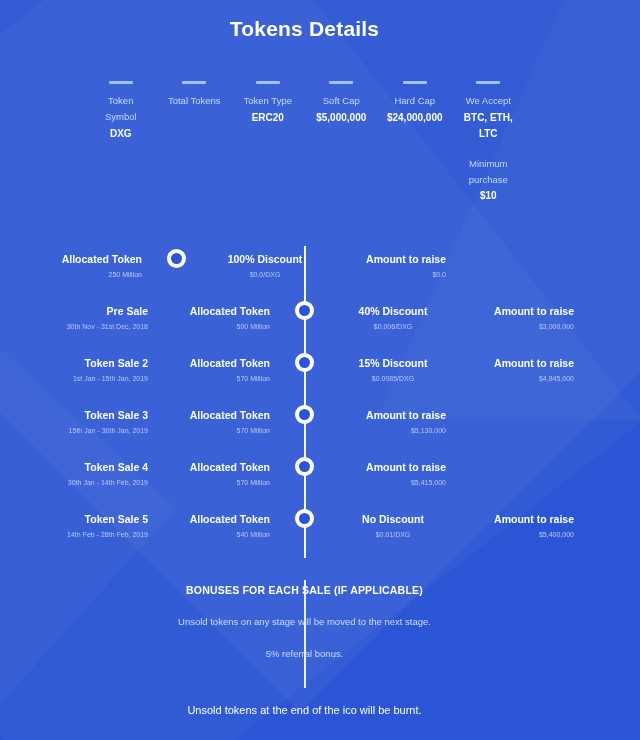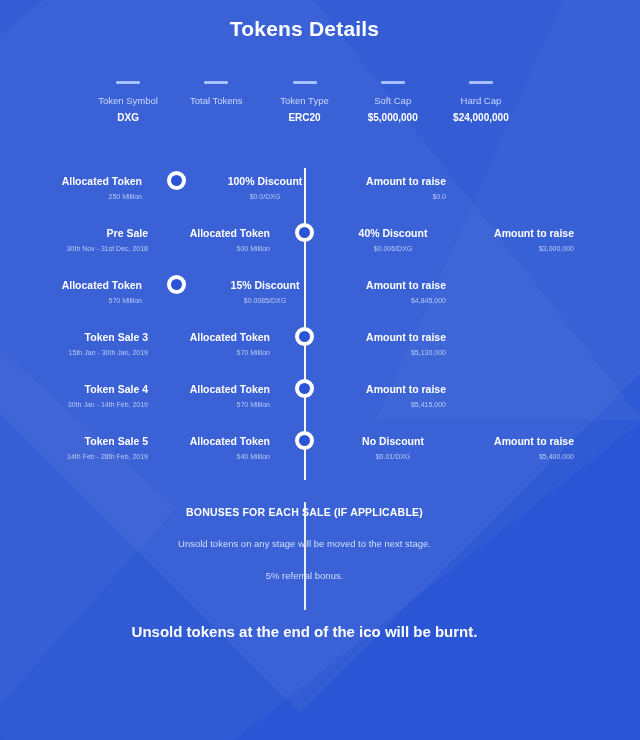--- a/index.html
+++ b/index.html
@@ -212,22 +212,22 @@
   }
   .note-strong {
     font-size: 10.5px;
     font-weight: bold;
     color: #ffffff;
     line-height: 16px;
     letter-spacing: 0.2px;
     margin-top: 24px;
   }
   .note-final {
-    font-size: 15px;
-    font-weight: bold;
+    font-size: 11px;
+    font-weight: normal;
     color: #ffffff;
     line-height: 16px;
     margin-top: 40px;
   }
 </style>
 </head>
 <body>
 
 <div id="bg-layer">
   <div class="band band-a"></div>
@@ -264,20 +264,27 @@
       <div class="stat-label">Soft Cap</div>
       <div class="stat-value">$5,000,000</div>
     </div>
 
     <div class="stat">
       <div class="stat-rule"></div>
       <div class="stat-label">Hard Cap</div>
       <div class="stat-value">$24,000,000</div>
     </div>
 
+    <div class="stat">
+      <div class="stat-rule"></div>
+      <div class="stat-label">We Accept</div>
+      <div class="stat-value">BTC, ETH, LTC</div>
+      <div class="stat-extra-label">Minimum purchase</div>
+      <div class="stat-extra-value">$10</div>
+    </div>
 
   </div>
 
   <div class="timeline">
     <div class="timeline-spine"></div>
 
     <div class="tl-row">
       <div class="tl-col left-2">
         <div class="tl-head">Allocated Token</div>
         <div class="tl-sub">250 Million</div>
@@ -311,20 +318,24 @@
         <div class="tl-head">40% Discount</div>
         <div class="tl-sub">$0.006/DXG</div>
       </div>
       <div class="tl-col right-2">
         <div class="tl-head">Amount to raise</div>
         <div class="tl-sub">$3,000,000</div>
       </div>
     </div>
 
     <div class="tl-row">
+      <div class="tl-col left-1">
+        <div class="tl-head">Token Sale 2</div>
+        <div class="tl-sub">1st Jan - 15th Jan, 2019</div>
+      </div>
       <div class="tl-col left-2">
         <div class="tl-head">Allocated Token</div>
         <div class="tl-sub">570 Million</div>
       </div>
       <div class="tl-node">
         <div class="node-dot"></div>
       </div>
       <div class="tl-col right-1">
         <div class="tl-head">15% Discount</div>
         <div class="tl-sub">$0.0085/DXG</div>

